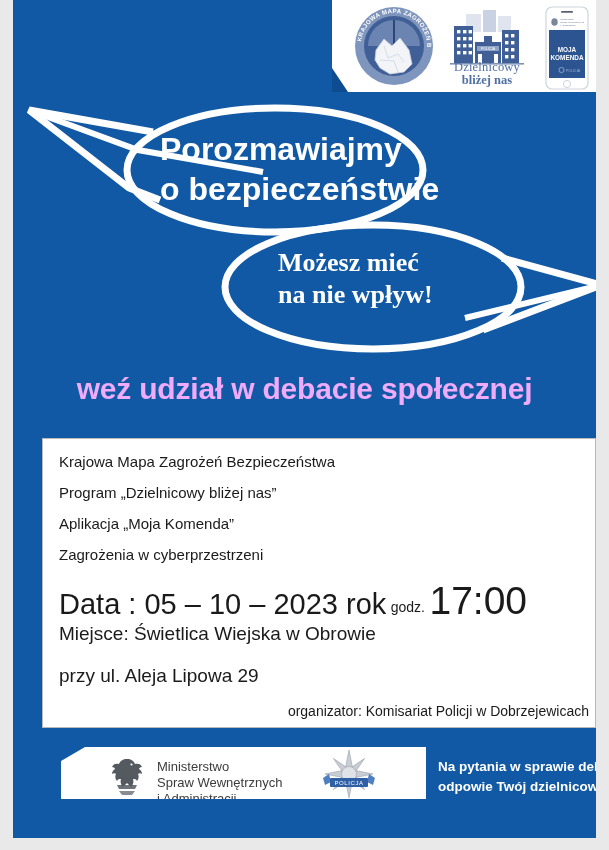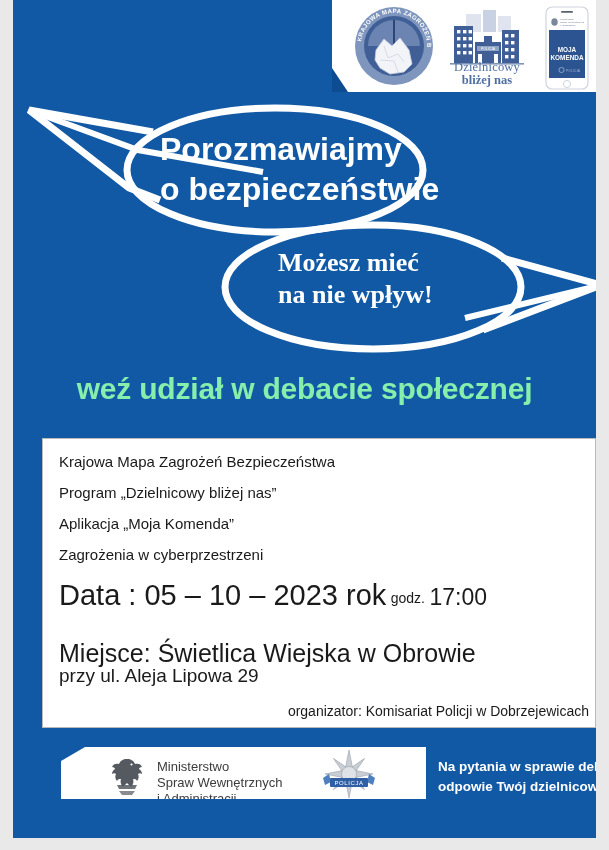--- a/index.html
+++ b/index.html
@@ -76,21 +76,21 @@
   }
   #bubble1-txt { left: 147px; top: 130px; font-size: 32px; }
   #bubble2-txt { left: 265px; top: 247px; font-size: 26px; font-family: Liberation Serif, serif; }
 
   
   #headline {
     position: absolute;
     left: 0; right: 0;
     top: 372px;
     text-align: center;
-    color: #86efac;
+    color: #f0abfc;
     font-weight: bold;
     font-size: 30px;
     letter-spacing: -0.2px;
   }
 
   
   #info-panel {
     position: absolute;
     left: 29px;
     top: 438px;
@@ -114,23 +114,23 @@
 
   #date-row {
     position: absolute;
     left: 16px;
     top: 140px;
     color: #1a1a1a;
     white-space: nowrap;
   }
   #date-main  { font-size: 29px; }
   #date-godz  { font-size: 14px; position: relative; top: -2px; }
-  #date-hour  { font-size: 23px; text-align: right; }
-
-  #place1 { position: absolute; left: 16px; top: 200px; font-size: 25px; color: #1a1a1a; white-space: nowrap; }
+  #date-hour  { font-size: 39px; text-align: right; }
+
+  #place1 { position: absolute; left: 16px; top: 184px; font-size: 19px; color: #1a1a1a; white-space: nowrap; }
   #place2 { position: absolute; left: 16px; top: 226px; font-size: 19px; color: #1a1a1a; white-space: nowrap; }
 
   #organizer {
     position: absolute;
     right: 6px;
     bottom: 8px;
     font-size: 14px;
     color: #1a1a1a;
     white-space: nowrap;
   }

